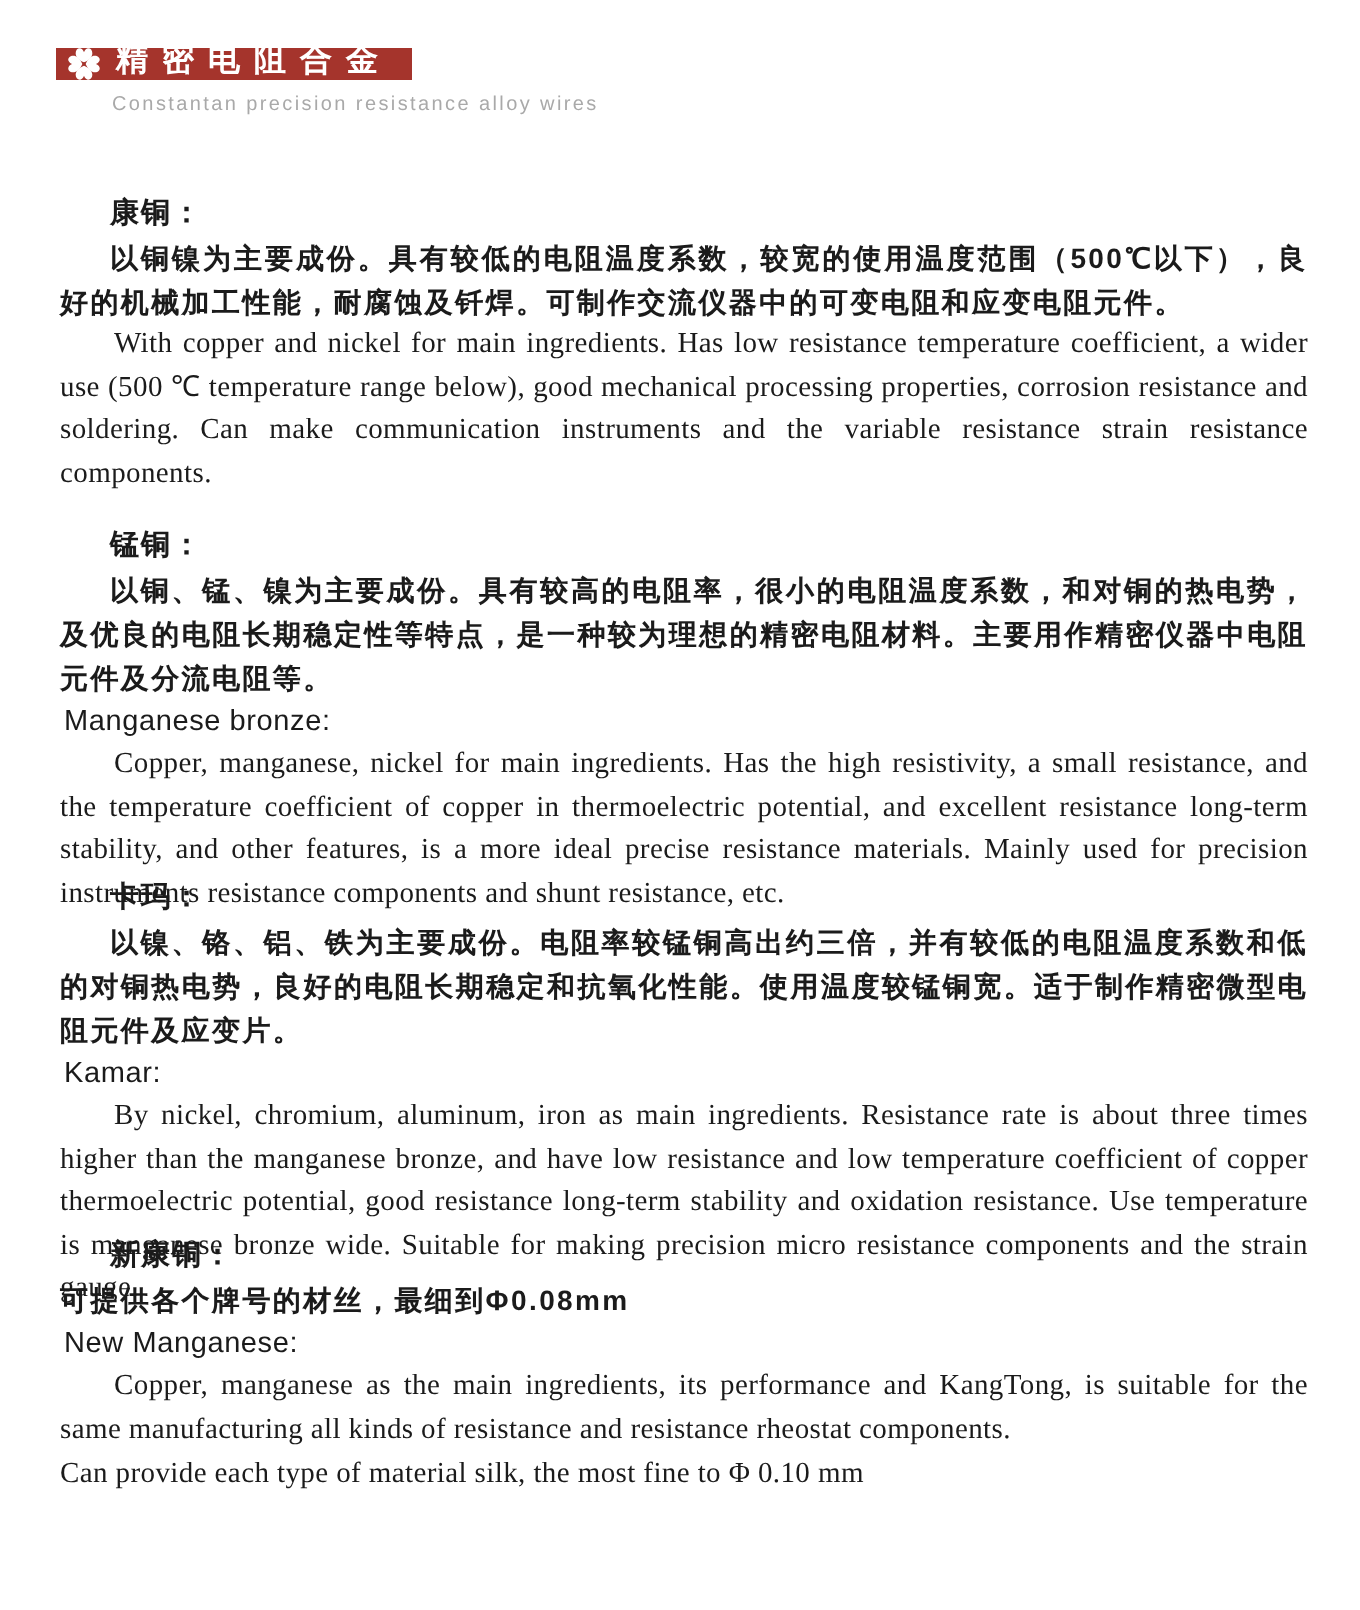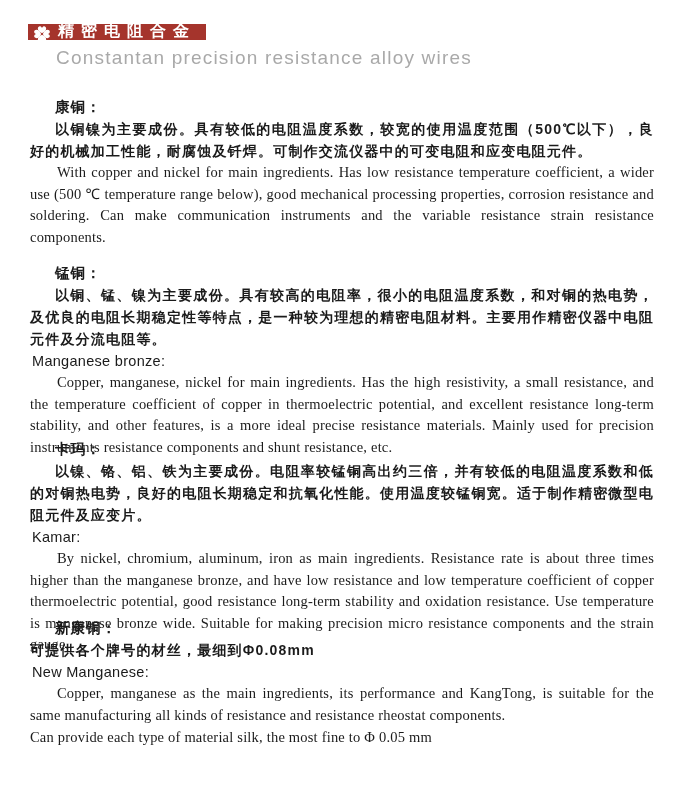--- a/index.html
+++ b/index.html
@@ -19,21 +19,21 @@
 
   
   .banner {
     position: absolute;
     left: 28px;
     top: 24px;
     height: 16px;
     width: 178px;
     background: #a5342c;
     display: flex;
-    align-items: flex-start;
+    align-items: center;
     padding-left: 4px;
     box-sizing: border-box;
   }
   .banner .clover {
     width: 20px;
     height: 20px;
     flex: 0 0 auto;
     margin-right: 6px;
   }
   .banner-title {
@@ -44,21 +44,21 @@
     white-space: nowrap;
     font-family: "Liberation Sans", sans-serif;
     line-height: 1;
     transform: translateY(-1px);
   }
   .subtitle {
     position: absolute;
     left: 56px;
     top: 47px;
     color: #a9a9a9;
-    font-size: 19px;
+    font-size: 10px;
     letter-spacing: 1.2px;
     font-family: "Liberation Sans", sans-serif;
     white-space: nowrap;
   }
 
   
   .section {
     position: absolute;
     left: 30px;
     right: 26px;
@@ -147,16 +147,16 @@
     <p class="zh-body">以镍、铬、铝、铁为主要成份。电阻率较锰铜高出约三倍，并有较低的电阻温度系数和低的对铜热电势，良好的电阻长期稳定和抗氧化性能。使用温度较锰铜宽。适于制作精密微型电阻元件及应变片。</p>
     <div class="en-heading">Kamar:</div>
     <p class="en-body">By nickel, chromium, aluminum, iron as main ingredients. Resistance rate is about three times higher than the manganese bronze, and have low resistance and low temperature coefficient of copper thermoelectric potential, good resistance long-term stability and oxidation resistance. Use temperature is manganese bronze wide. Suitable for making precision micro resistance components and the strain gauge.</p>
   </div>
 
   <div class="section" style="top:617px">
     <div class="zh-heading">新康铜：</div>
     <div class="zh-note">可提供各个牌号的材丝，最细到Φ0.08mm</div>
     <div class="en-heading">New Manganese:</div>
     <p class="en-body">Copper, manganese as the main ingredients, its performance and KangTong, is suitable for the same manufacturing all kinds of resistance and resistance rheostat components.</p>
-    <div class="en-note">Can provide each type of material silk, the most fine to Φ 0.05 mm</div>
+    <div class="en-note">Can provide each type of material silk, the most fine to Φ 0.10 mm</div>
   </div>
 
 </div>
 
 </body></html>

